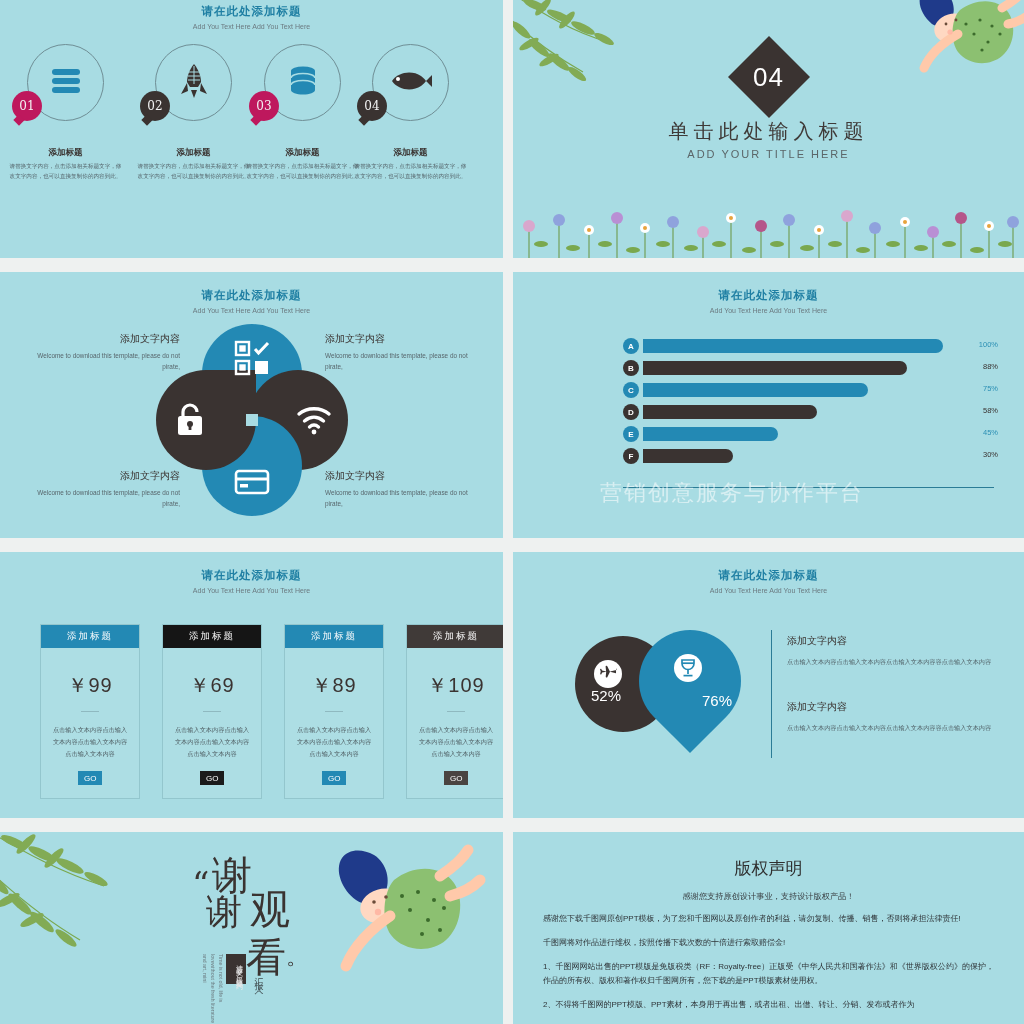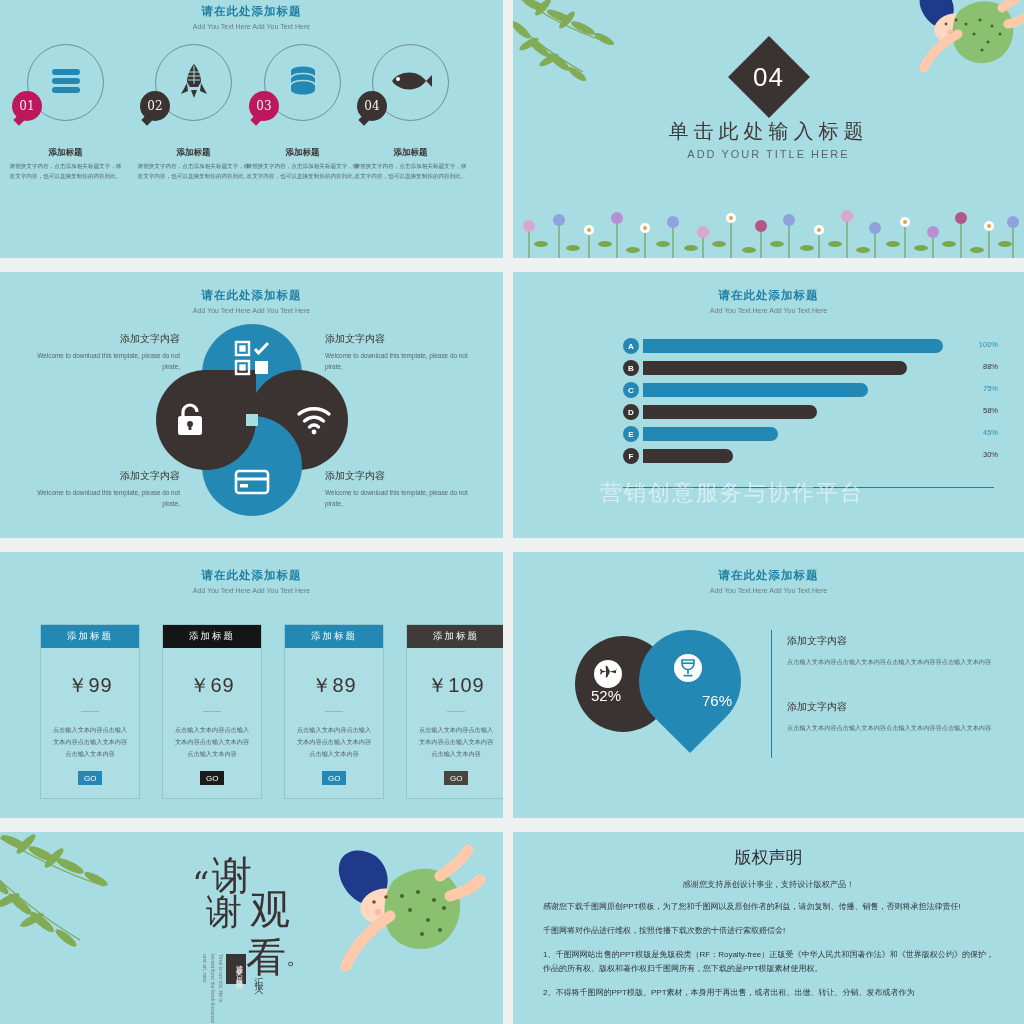--- a/index.html
+++ b/index.html
@@ -169,21 +169,21 @@
     position:absolute;left:34px;top:112px;width:14px;color:#6c7c81;font-size:5.2px;
     writing-mode:vertical-rl;line-height:1.5;
   }
   .thx .vby{
     position:absolute;left:76px;top:128px;color:#3f4b4f;font-size:9px;
     writing-mode:vertical-rl;letter-spacing:4px;
   }
 
   
   .cp{position:absolute;left:30px;right:30px;top:14px;}
-  .cp h1{margin:0;text-align:center;font-size:17px;color:#2f2f2f;font-weight:normal;font-family:"DejaVu Sans","Liberation Sans",sans-serif;}
+  .cp h1{margin:11px;text-align:center;font-size:17px;color:#2f2f2f;font-weight:normal;font-family:"DejaVu Sans","Liberation Sans",sans-serif;}
   .cp .sub{text-align:center;font-size:8.2px;color:#3a4044;margin-top:10px;}
   .cp p{margin:10px 0 0;font-size:8px;line-height:1.75;color:#2f3539;text-align:justify;}
 
   
   .wm{position:absolute;pointer-events:none;color:rgba(255,255,255,0.30);
       font-family:"DejaVu Sans","Liberation Sans",sans-serif;white-space:nowrap;}
   .wm2{left:600px;top:478px;font-size:22px;letter-spacing:2px;color:rgba(255,255,255,0.55);}
   .wm3{left:600px;top:512px;font-size:22px;letter-spacing:2px;color:rgba(255,255,255,0.55);}
 </style>
 </head>

